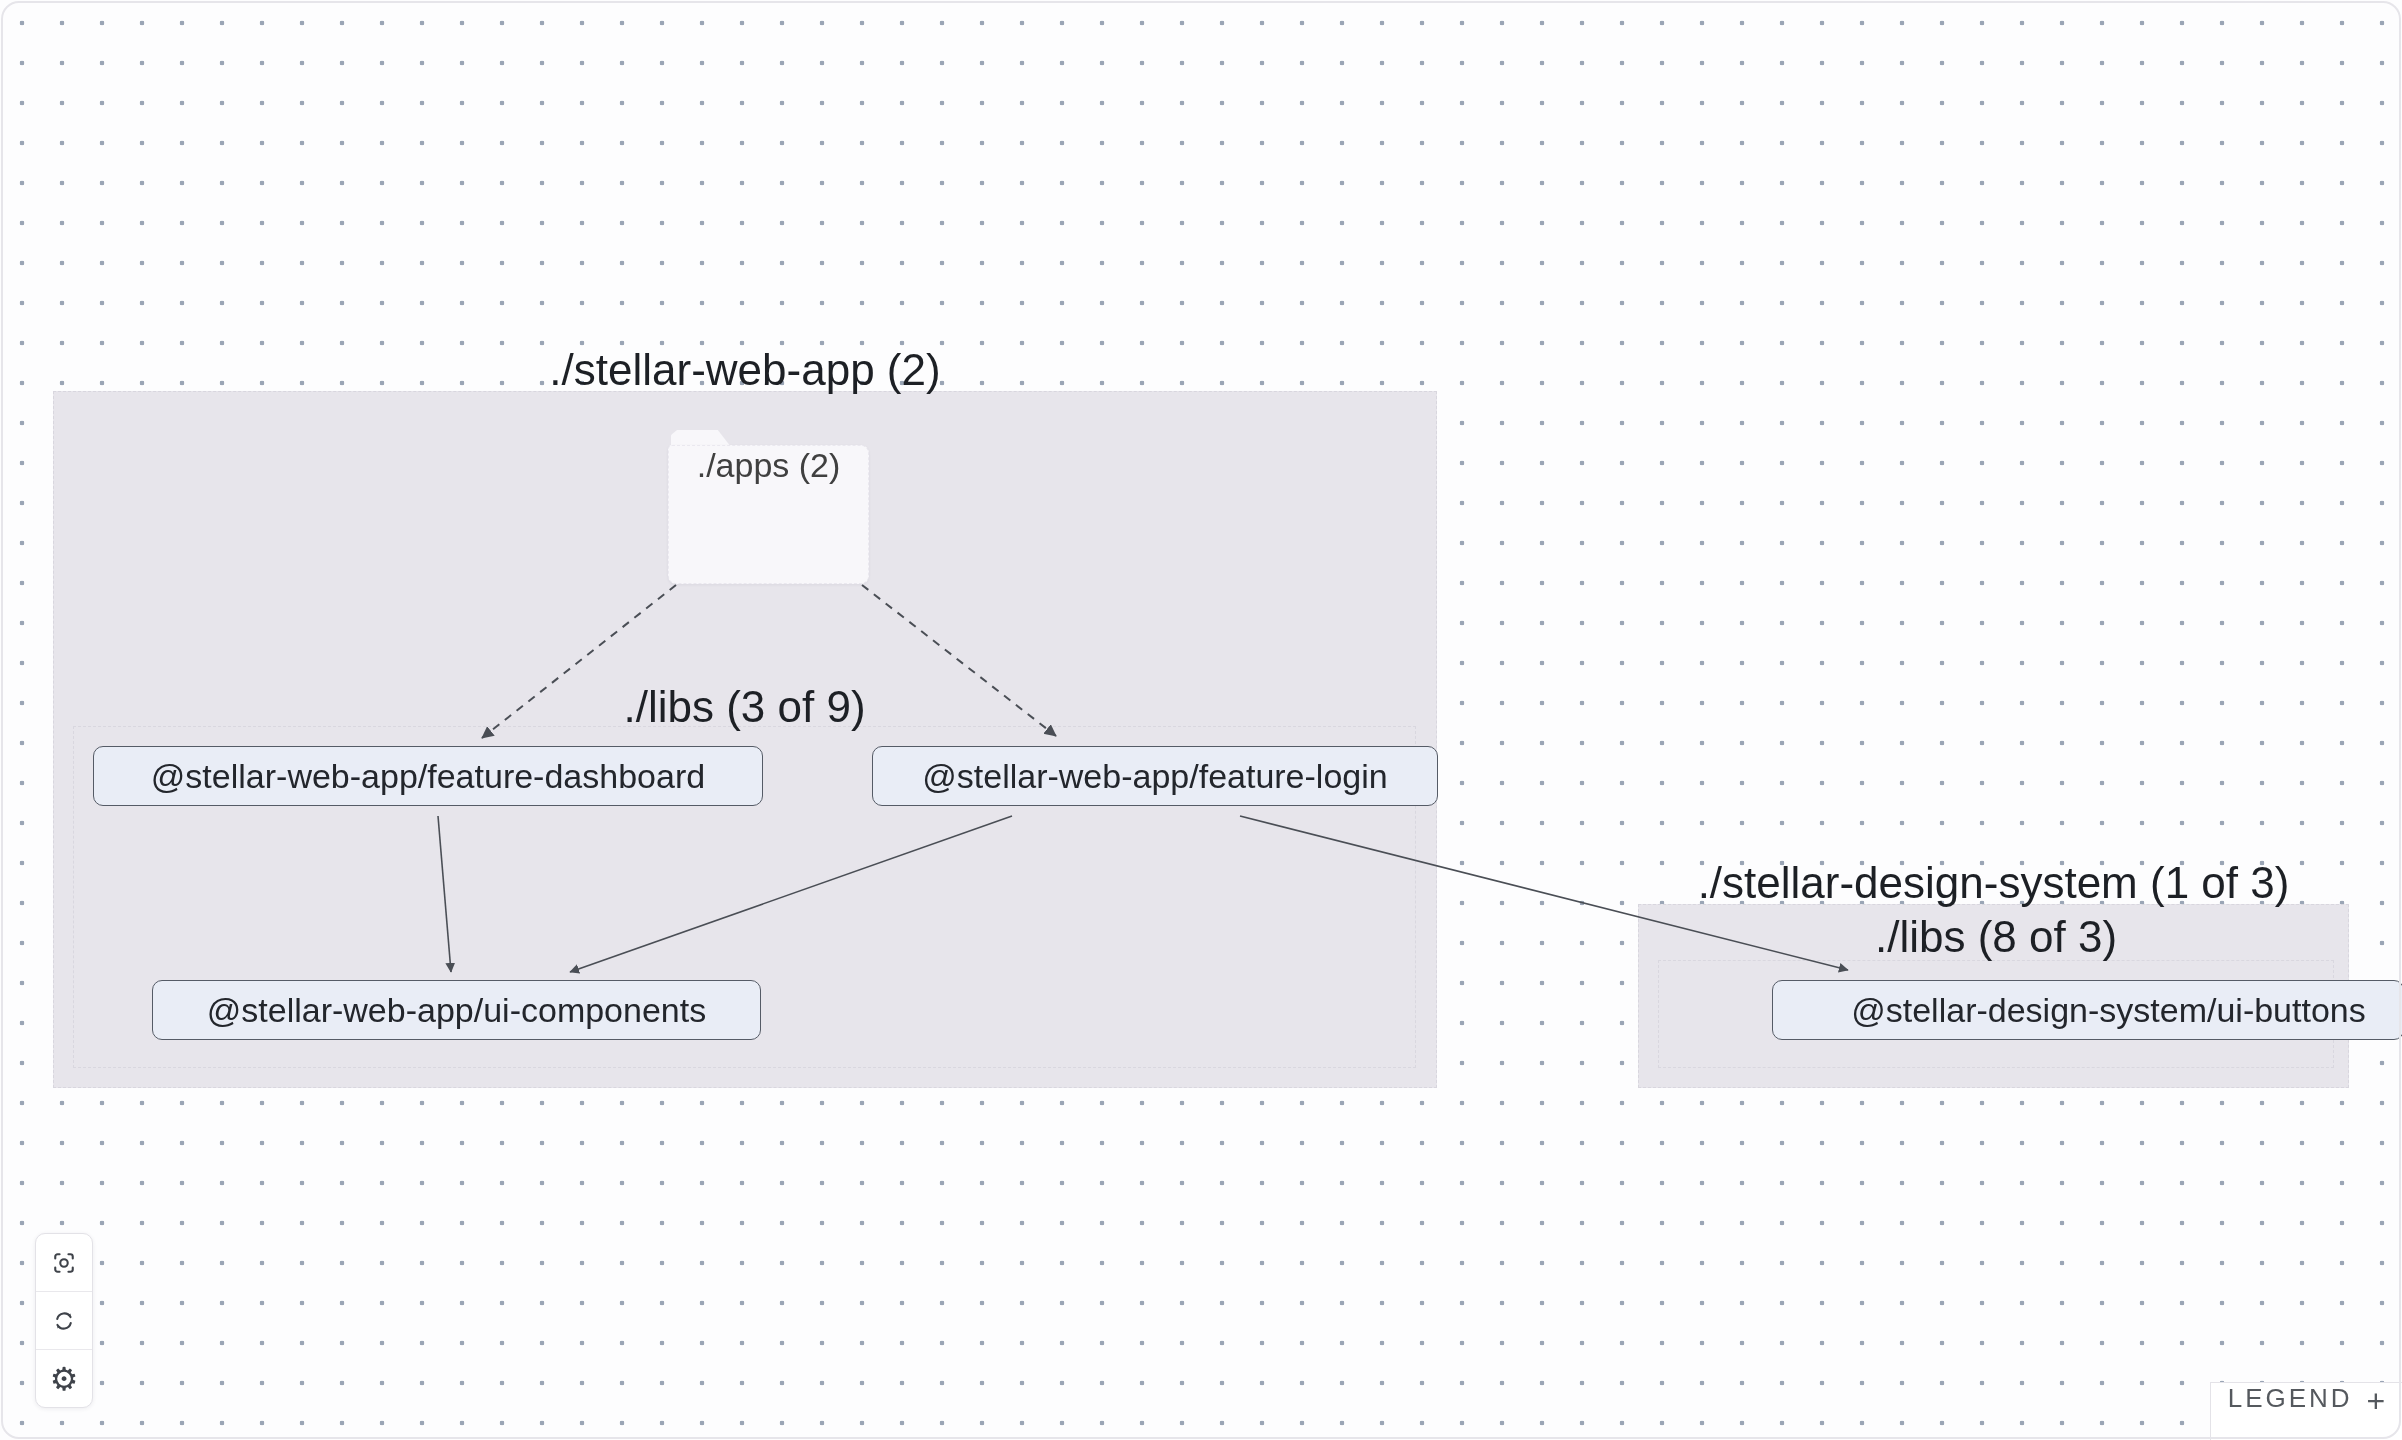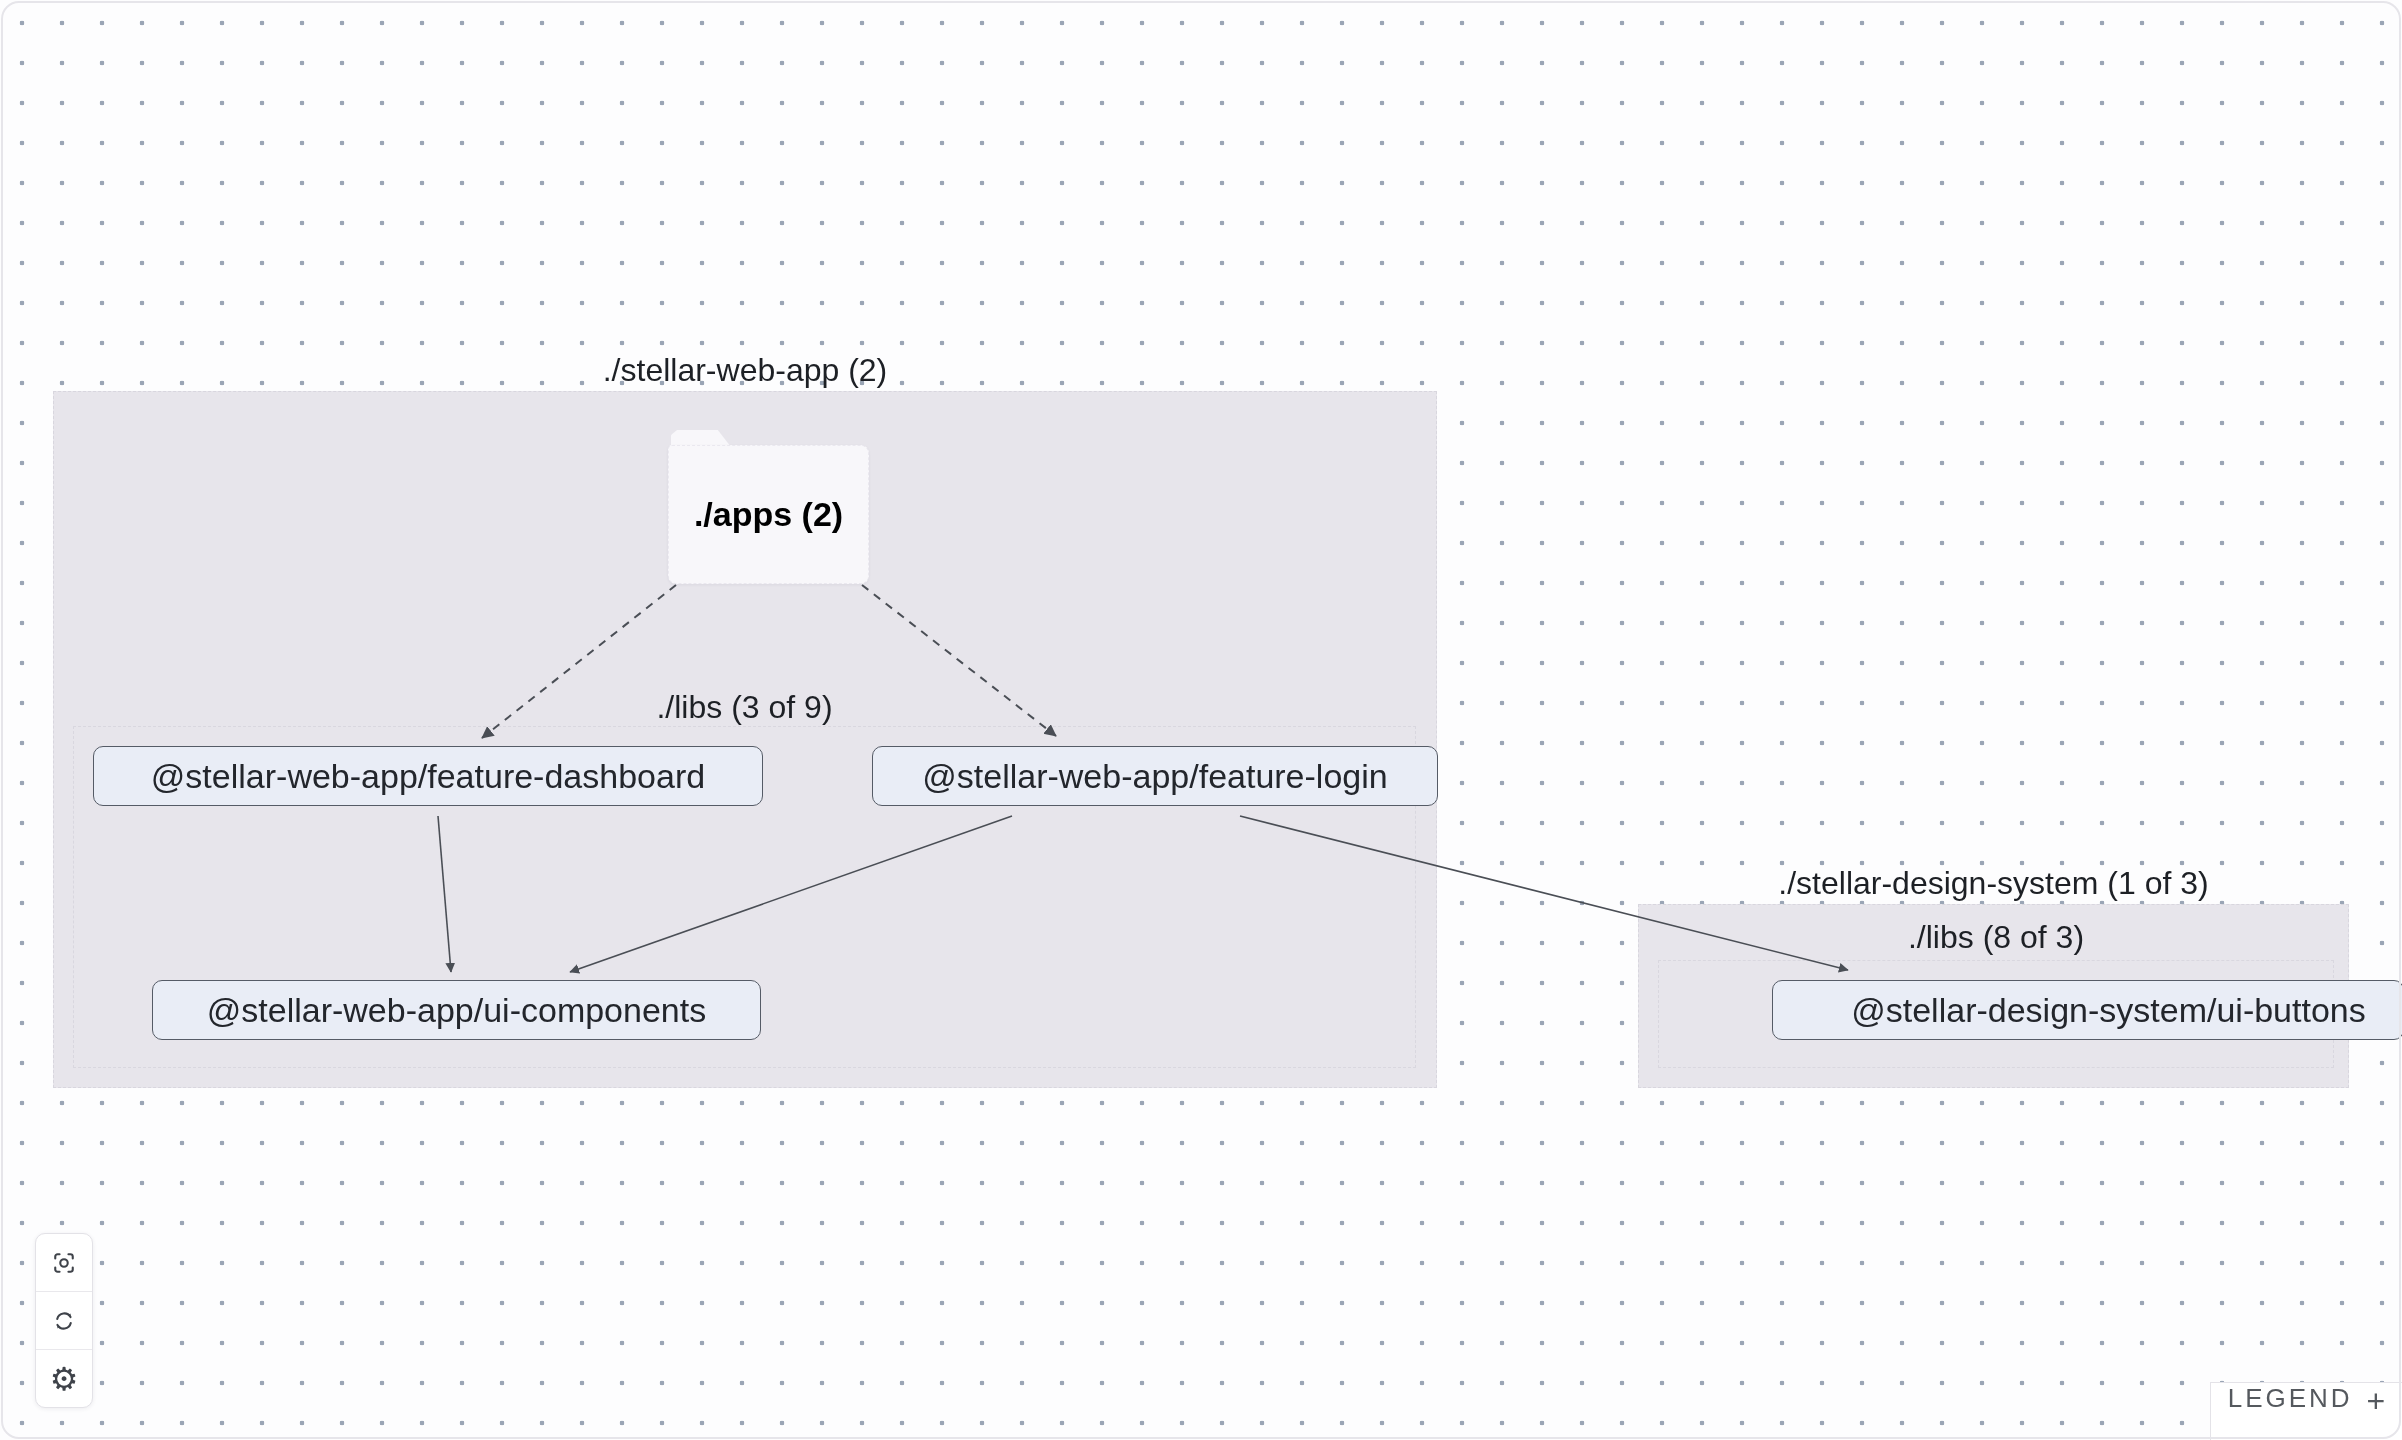--- a/index.html
+++ b/index.html
@@ -32,40 +32,40 @@
     z-index:1;
   }
   .subgroup {
     position:absolute;
     border:1px dashed #d9d7df;
     z-index:2;
   }
   .group-label, .subgroup-label {
     position:absolute;
     display:flex; align-items:flex-end; justify-content:center;
-    font-size:32px; line-height:38px; color:#1d2025;
+    font-size:44px; line-height:38px; color:#1d2025;
     z-index:6; white-space:nowrap; pointer-events:none;
   }
   #edges { position:absolute; inset:0; z-index:4; }
   .folder-tab {
     position:absolute;
     background:#f8f7fa;
     clip-path: polygon(0 100%, 0 5px, 10% 0, 78% 0, 100% 100%);
     border-radius:6px 4px 0 0;
     z-index:5;
   }
   .folder-body {
     position:absolute;
     background:#f8f7fa;
     border:1px dashed #eae8ef;
     border-radius:4px 8px 8px 8px;
     box-shadow:0 1px 3px rgba(40,40,60,0.06);
-    display:flex; align-items:center; justify-content:center;
-    font-size:34px; color:#000000;
-    z-index:5; cursor:pointer;font-weight:bold;
+    display:flex; align-items:flex-start; justify-content:center;
+    font-size:34px; color:#404040;
+    z-index:5; cursor:pointer;
   }
   .node {
     position:absolute;
     height:60px;
     background:#e9edf6;
     border:1.5px solid #555b66;
     border-radius:10px;
     display:flex; align-items:center; justify-content:center;
     font-size:34px; color:#23262c;
     z-index:5; white-space:nowrap; cursor:pointer;

